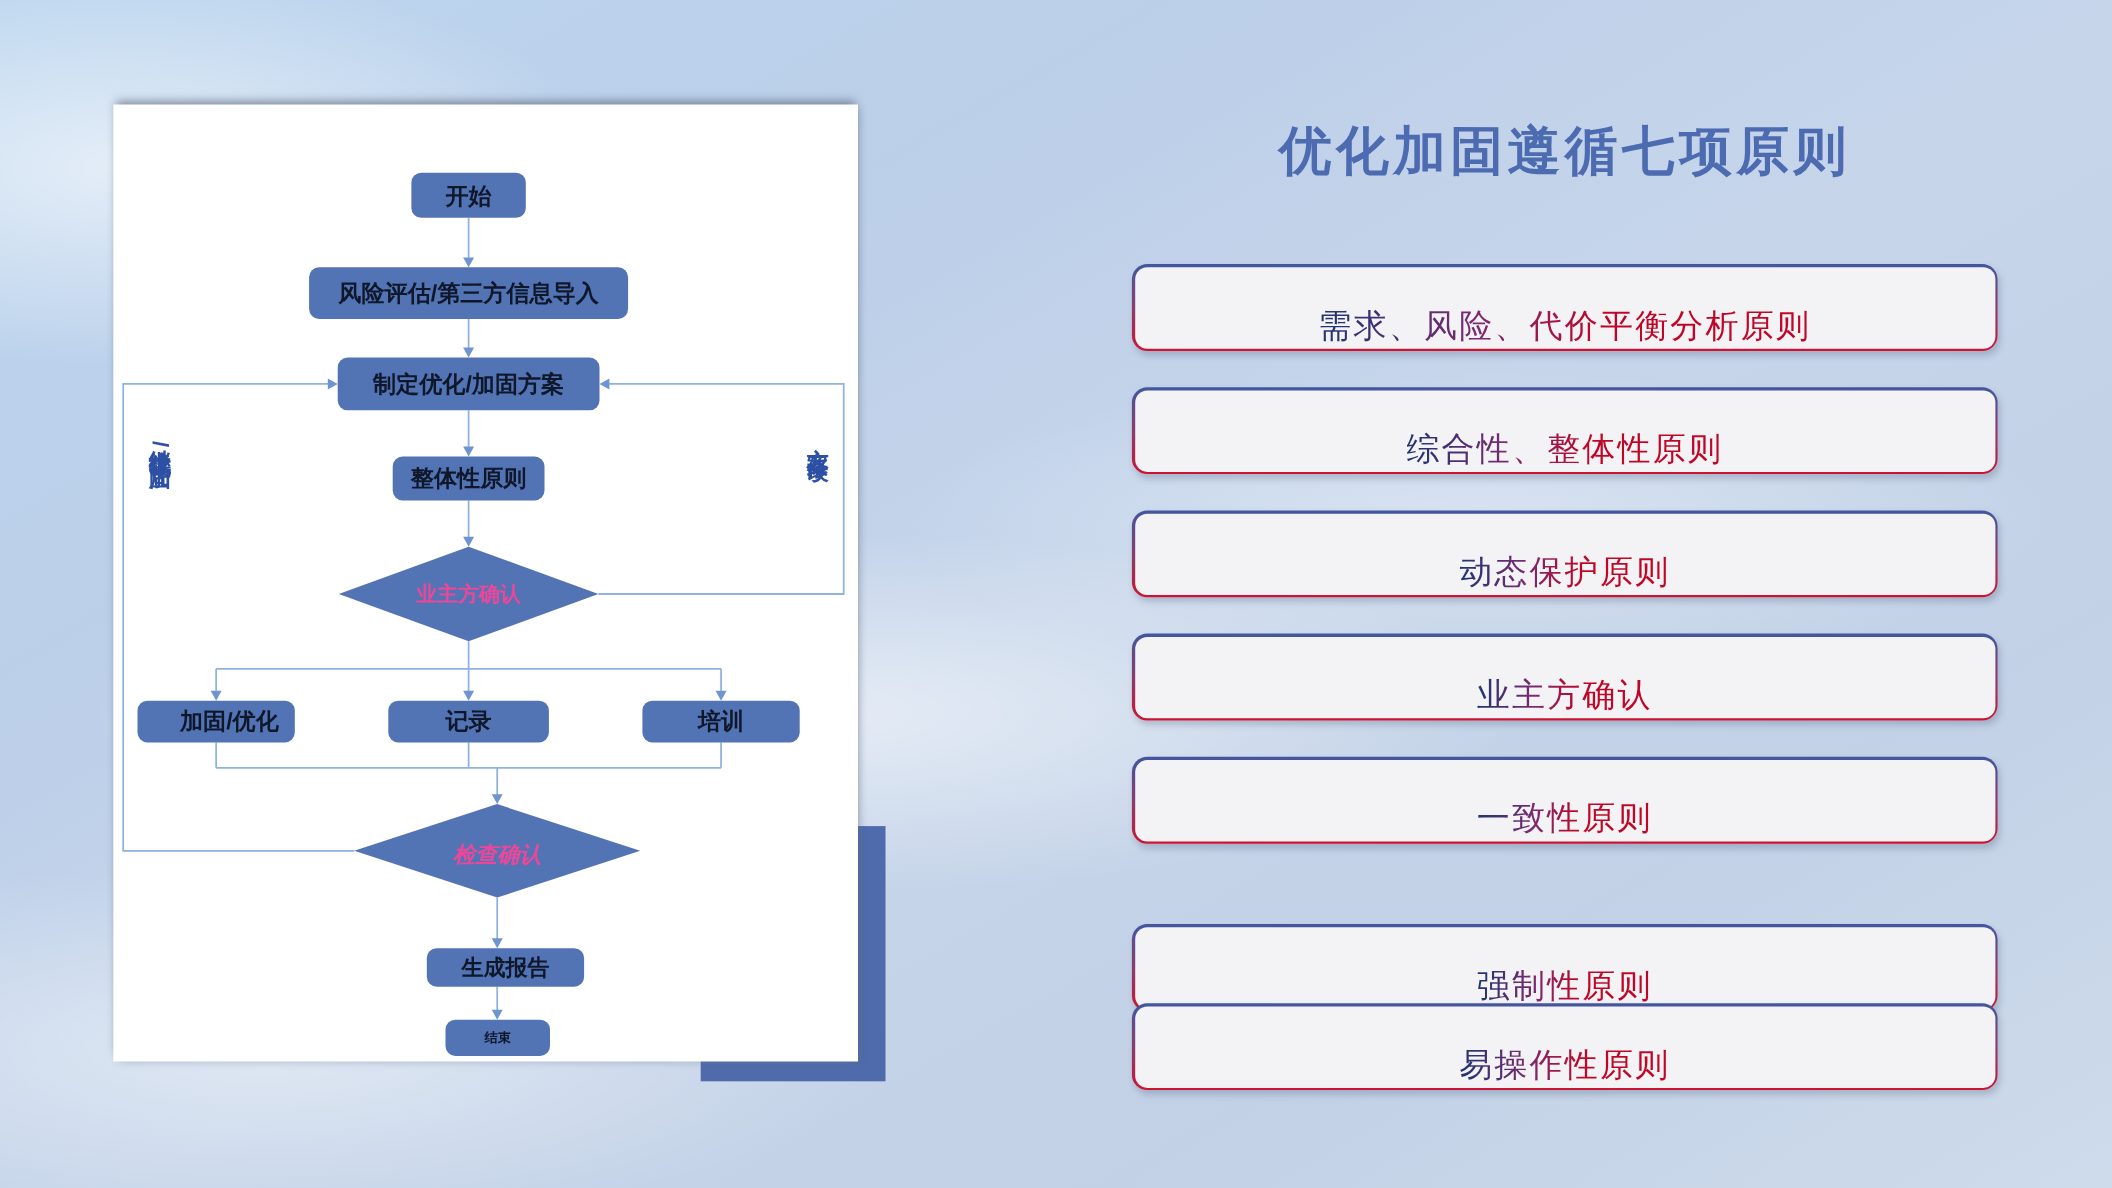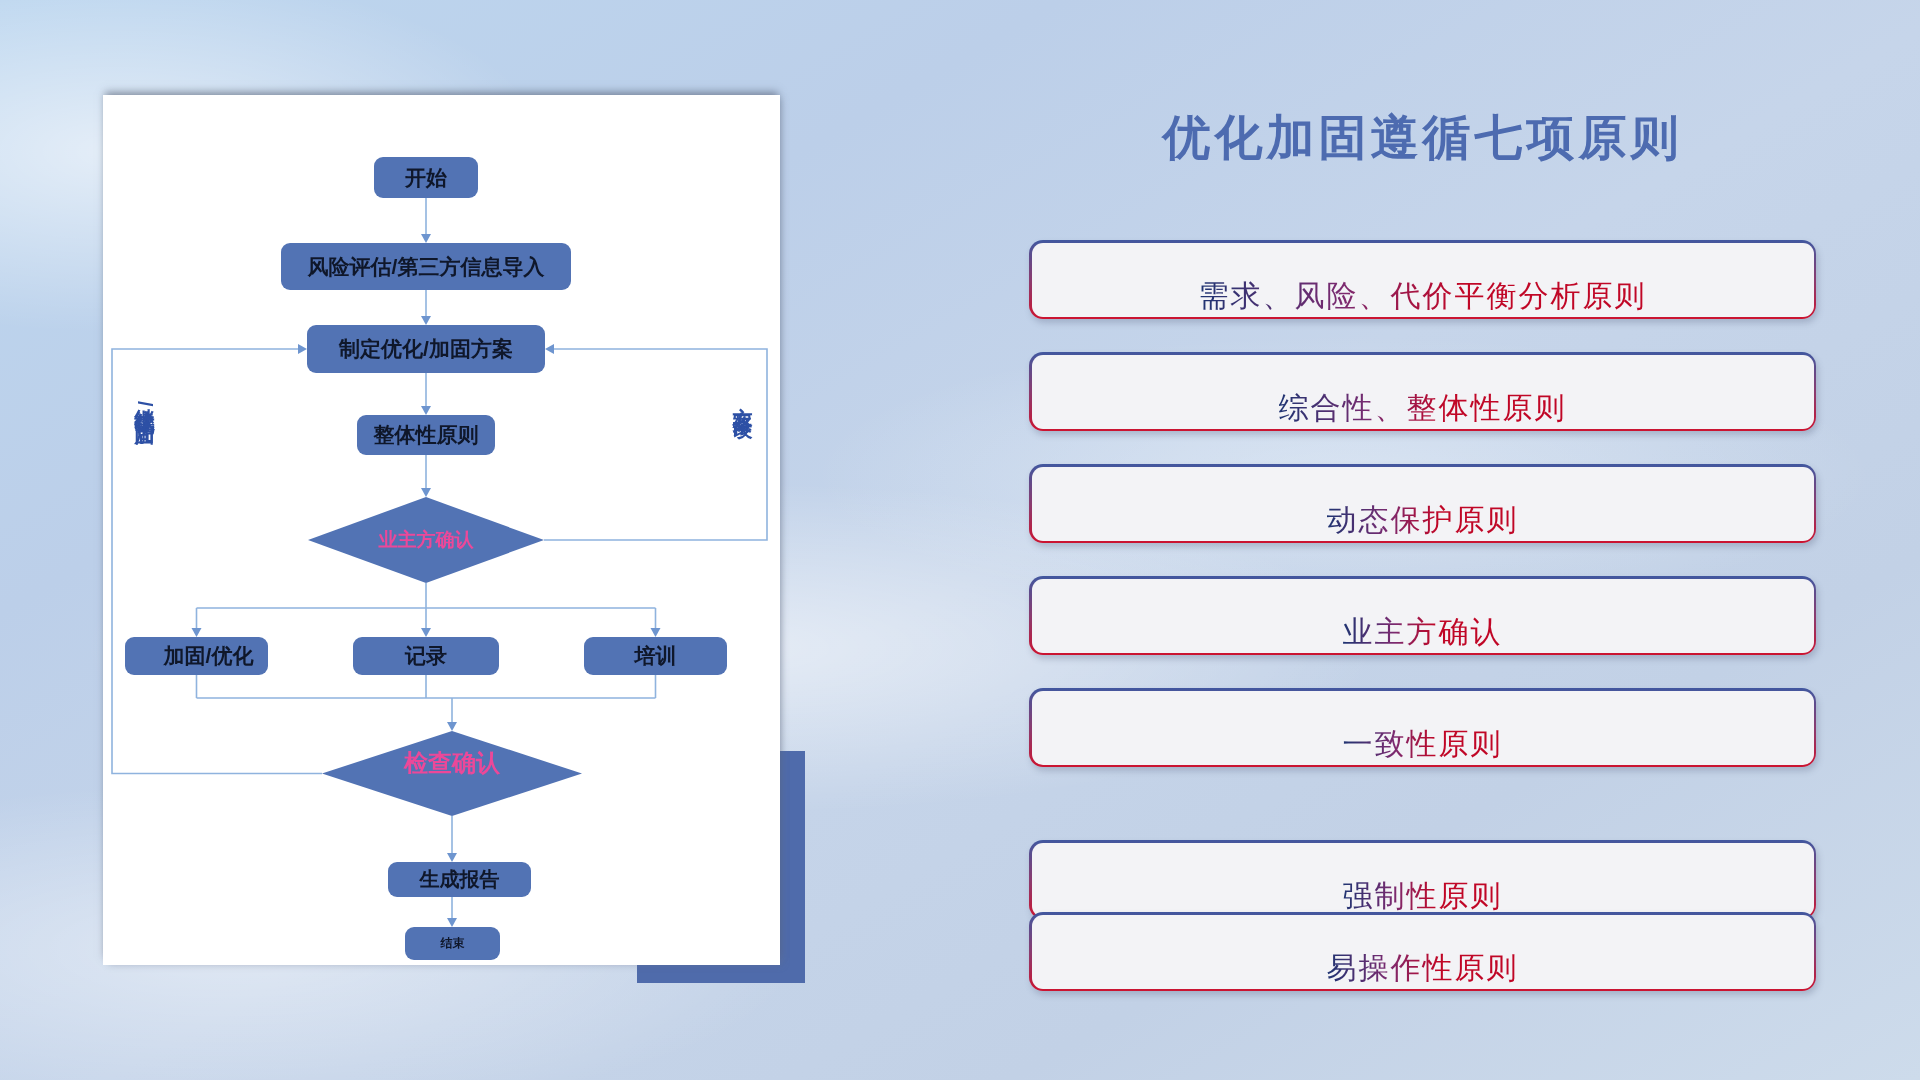--- a/index.html
+++ b/index.html
@@ -129,21 +129,21 @@
     <div class="fnode" style="left:254px;top:320px;width:138px;height:40px;">整体性原则</div>
 
     <div class="dlabel" style="left:205px;top:402px;width:236px;height:86px;">业主方确认</div>
 
     <div class="fnode" style="left:22px;top:542px;width:143px;height:38px;padding-left:24px;">加固/优化</div>
 
     <div class="fnode" style="left:250px;top:542px;width:146px;height:38px;">记录</div>
 
     <div class="fnode" style="left:481px;top:542px;width:143px;height:38px;">培训</div>
 
-    <div class="dlabel" style="left:219px;top:625px;width:260px;height:85px;font-size:24px;">检查确认</div>
+    <div class="dlabel" style="left:219px;top:640px;width:260px;height:85px;font-size:20px;font-style:italic;">检查确认</div>
 
     <div class="fnode" style="left:285px;top:767px;width:143px;height:35px;font-size:20px;">生成报告</div>
 
     <div class="fnode" style="left:302px;top:832px;width:95px;height:33px;font-size:12px;">结束</div>
 
     <div class="vlabel" style="left:32px;top:298px;">继续优化/加固</div>
 
     <div class="vlabel" style="left:630px;top:296px;letter-spacing:4px;">方案修改</div>
   </div>
 

